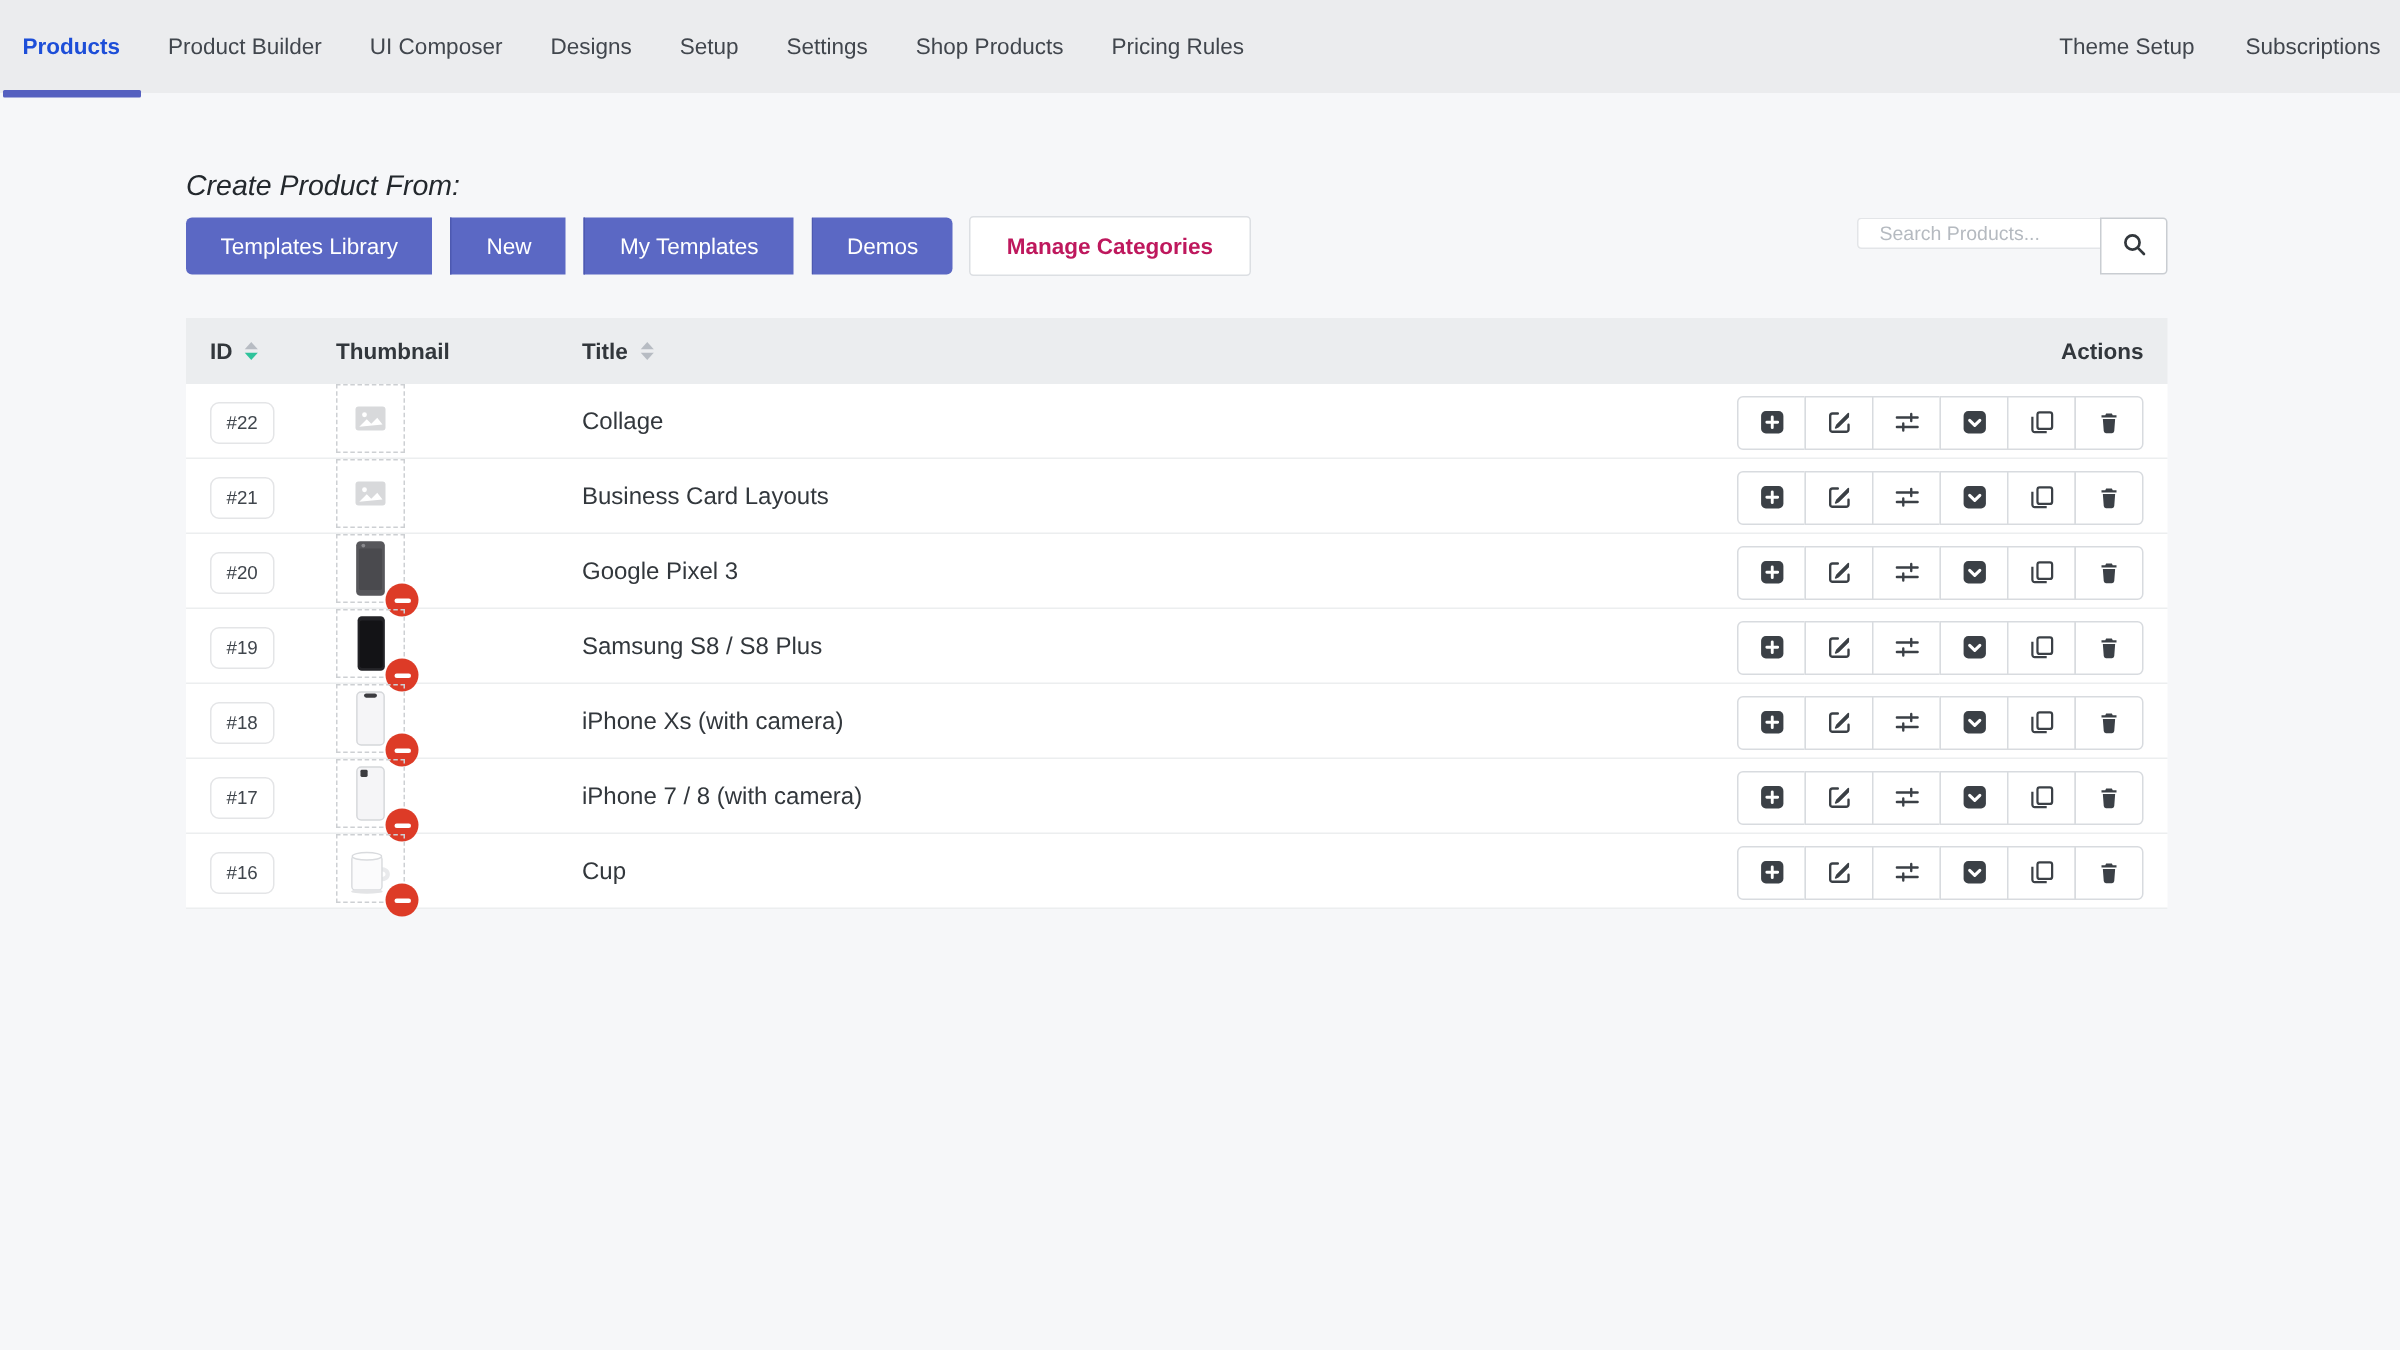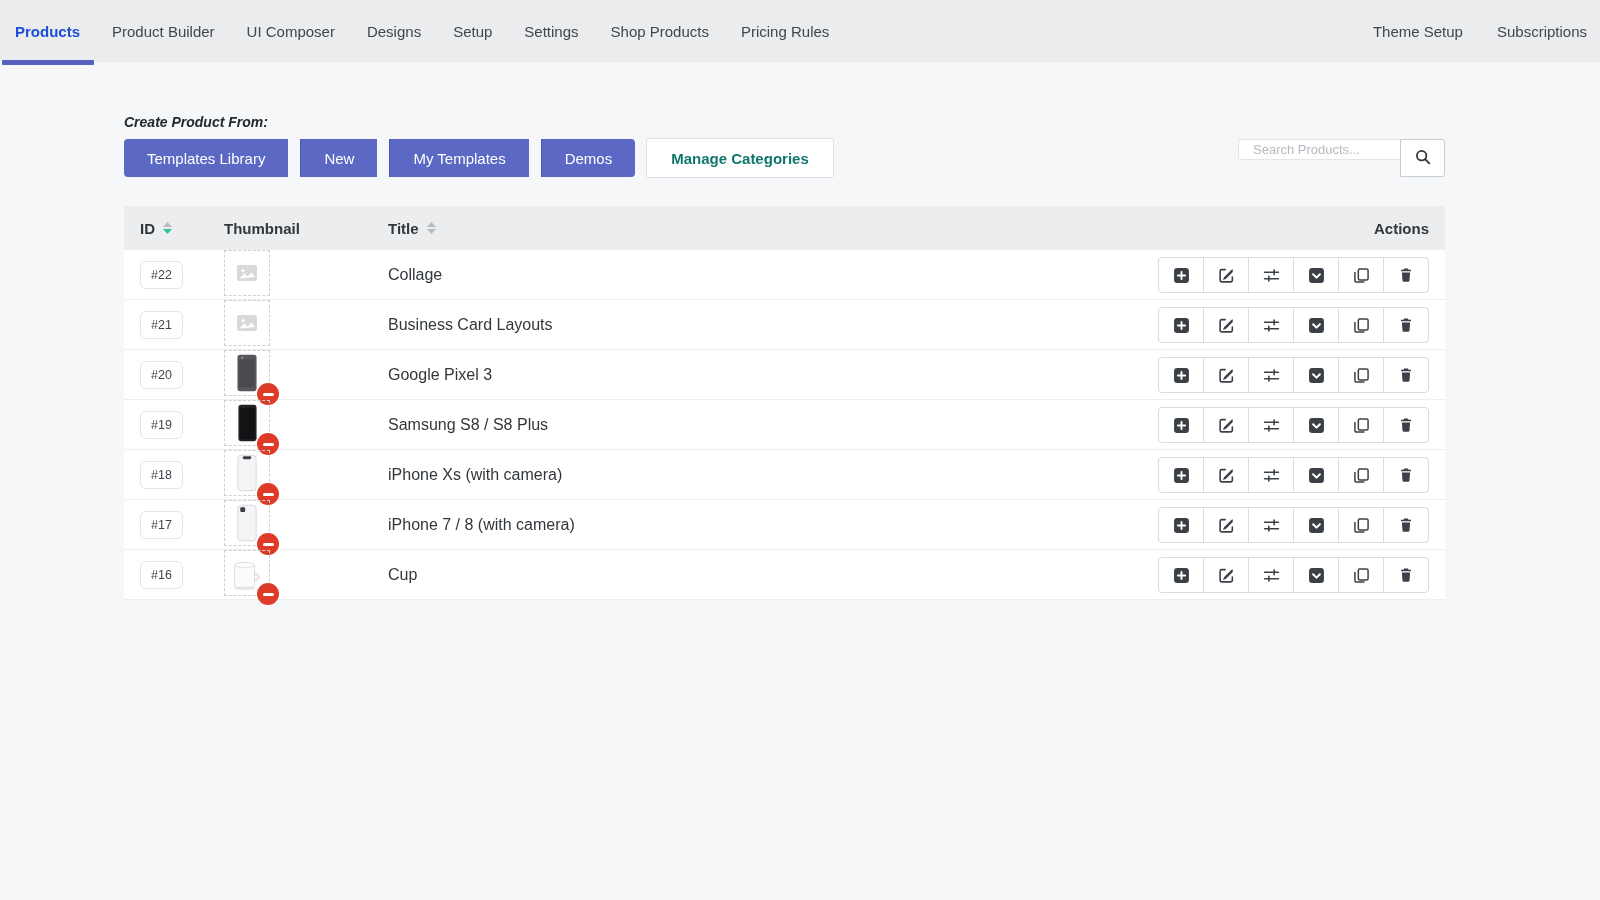--- a/index.html
+++ b/index.html
@@ -28,38 +28,38 @@
     content:""; position:absolute; left:2px; right:2px; bottom:-3px;
     height:5px; background:#5560c0; border-radius:1px;
   }
   .nav-right { padding-right:0; margin-right:-4px; }
   .nav-right .nav-item { padding:0 17px; }
 
   
   .content { margin-left:124px; width:1321px; padding-top:52px; }
 
   .create-label {
-    font-size:14px; font-style:italic; font-weight:700; color:#23282d;
+    font-size:19px; font-style:italic; font-weight:400; color:#23282d;
     margin-bottom:8px;
   }
   .toolbar { display:flex; align-items:center; }
   .btngroup-create { display:flex;gap:12px; }
   .create-btn {
     height:38px; padding:0 23px; background:#5b68c4; color:#fff;
     font-size:15px; font-weight:500; border:0; cursor:pointer;
     font-family:"Liberation Sans", sans-serif;
   }
   .create-btn + .create-btn { border-left:1px solid #4d59b0; }
   .create-btn:first-child { border-radius:4px 0 0 4px; }
   .create-btn:last-child { border-radius:0 4px 4px 0; }
 
   .manage-btn {
     height:40px; margin-left:11px; padding:0 24px; background:#fff;
     border:1px solid #dcdfe3; border-radius:3px; font-size:15px;
-    font-weight:600; color:#0f766e; cursor:pointer;
+    font-weight:600; color:#be185d; cursor:pointer;
     font-family:"Liberation Sans", sans-serif;
   }
 
   .search-wrap { margin-left:auto; display:flex; }
   .search-input {
     width:162px; height:21px; border:1px solid #e3e5e8; border-right:0;
     border-radius:3px 0 0 3px; background:#fff; padding:0 14px;
     font-size:13px; color:#41464d; outline:none;
     font-family:"Liberation Sans", sans-serif;
   }

